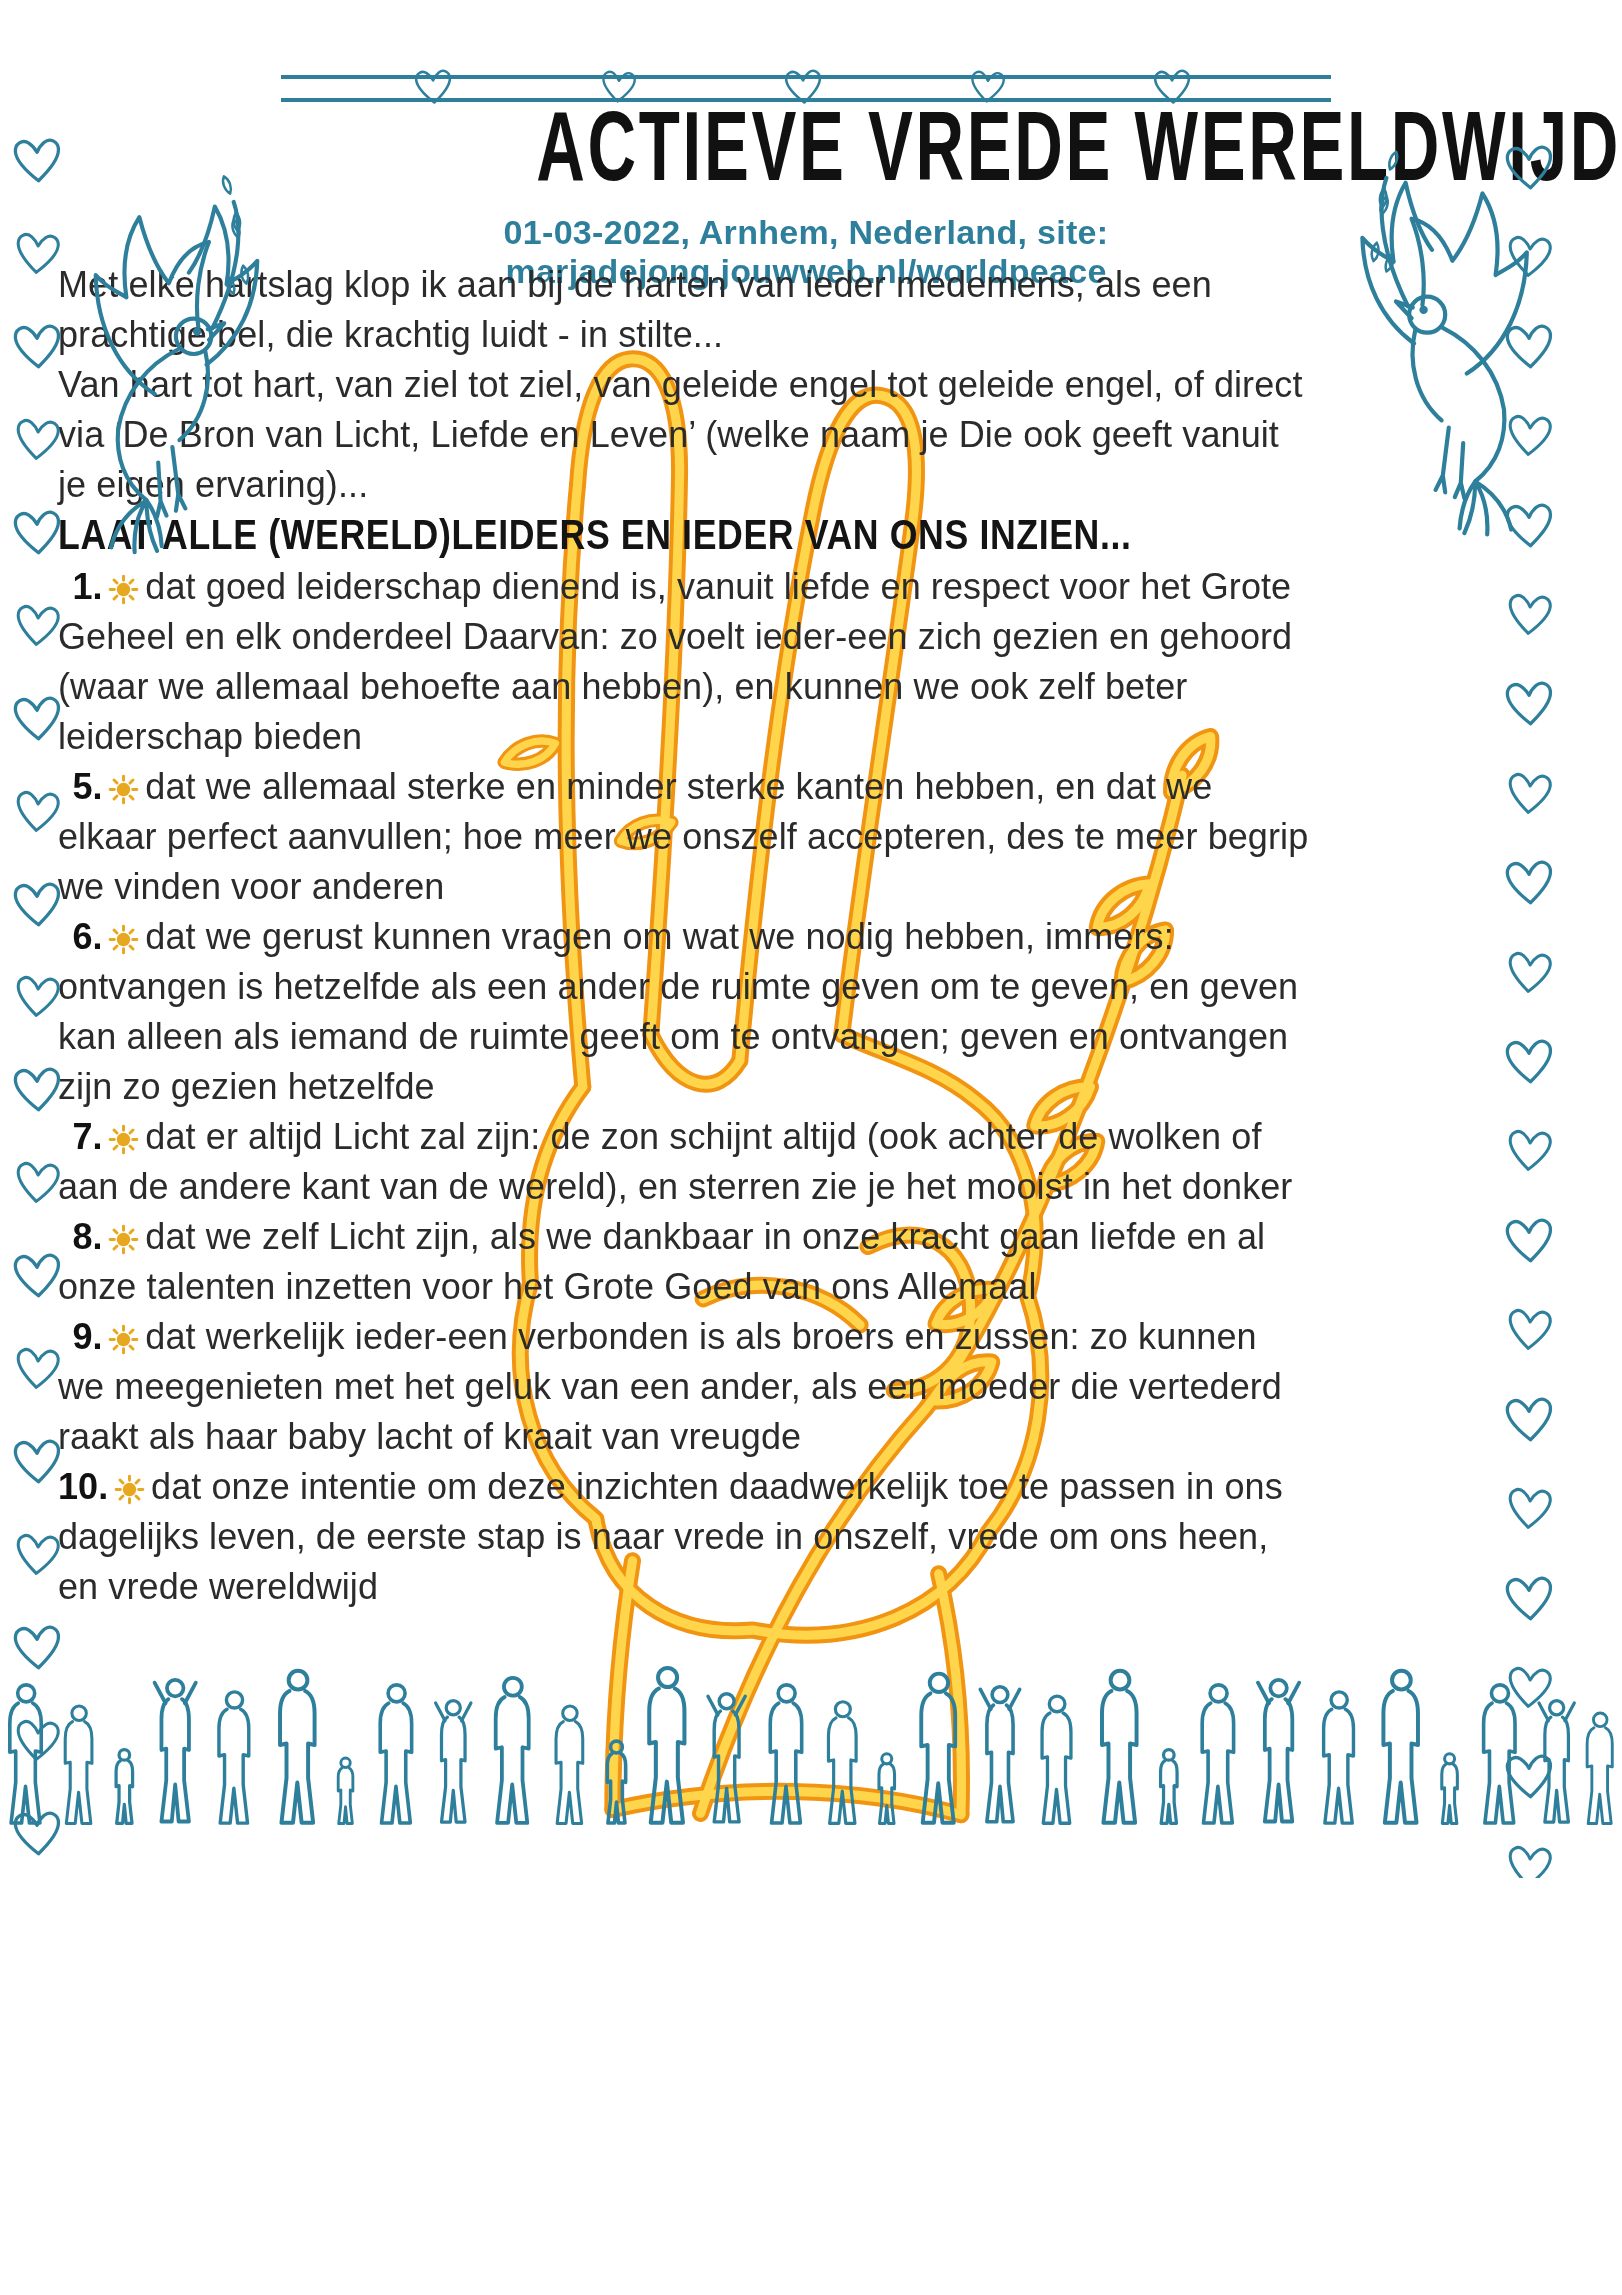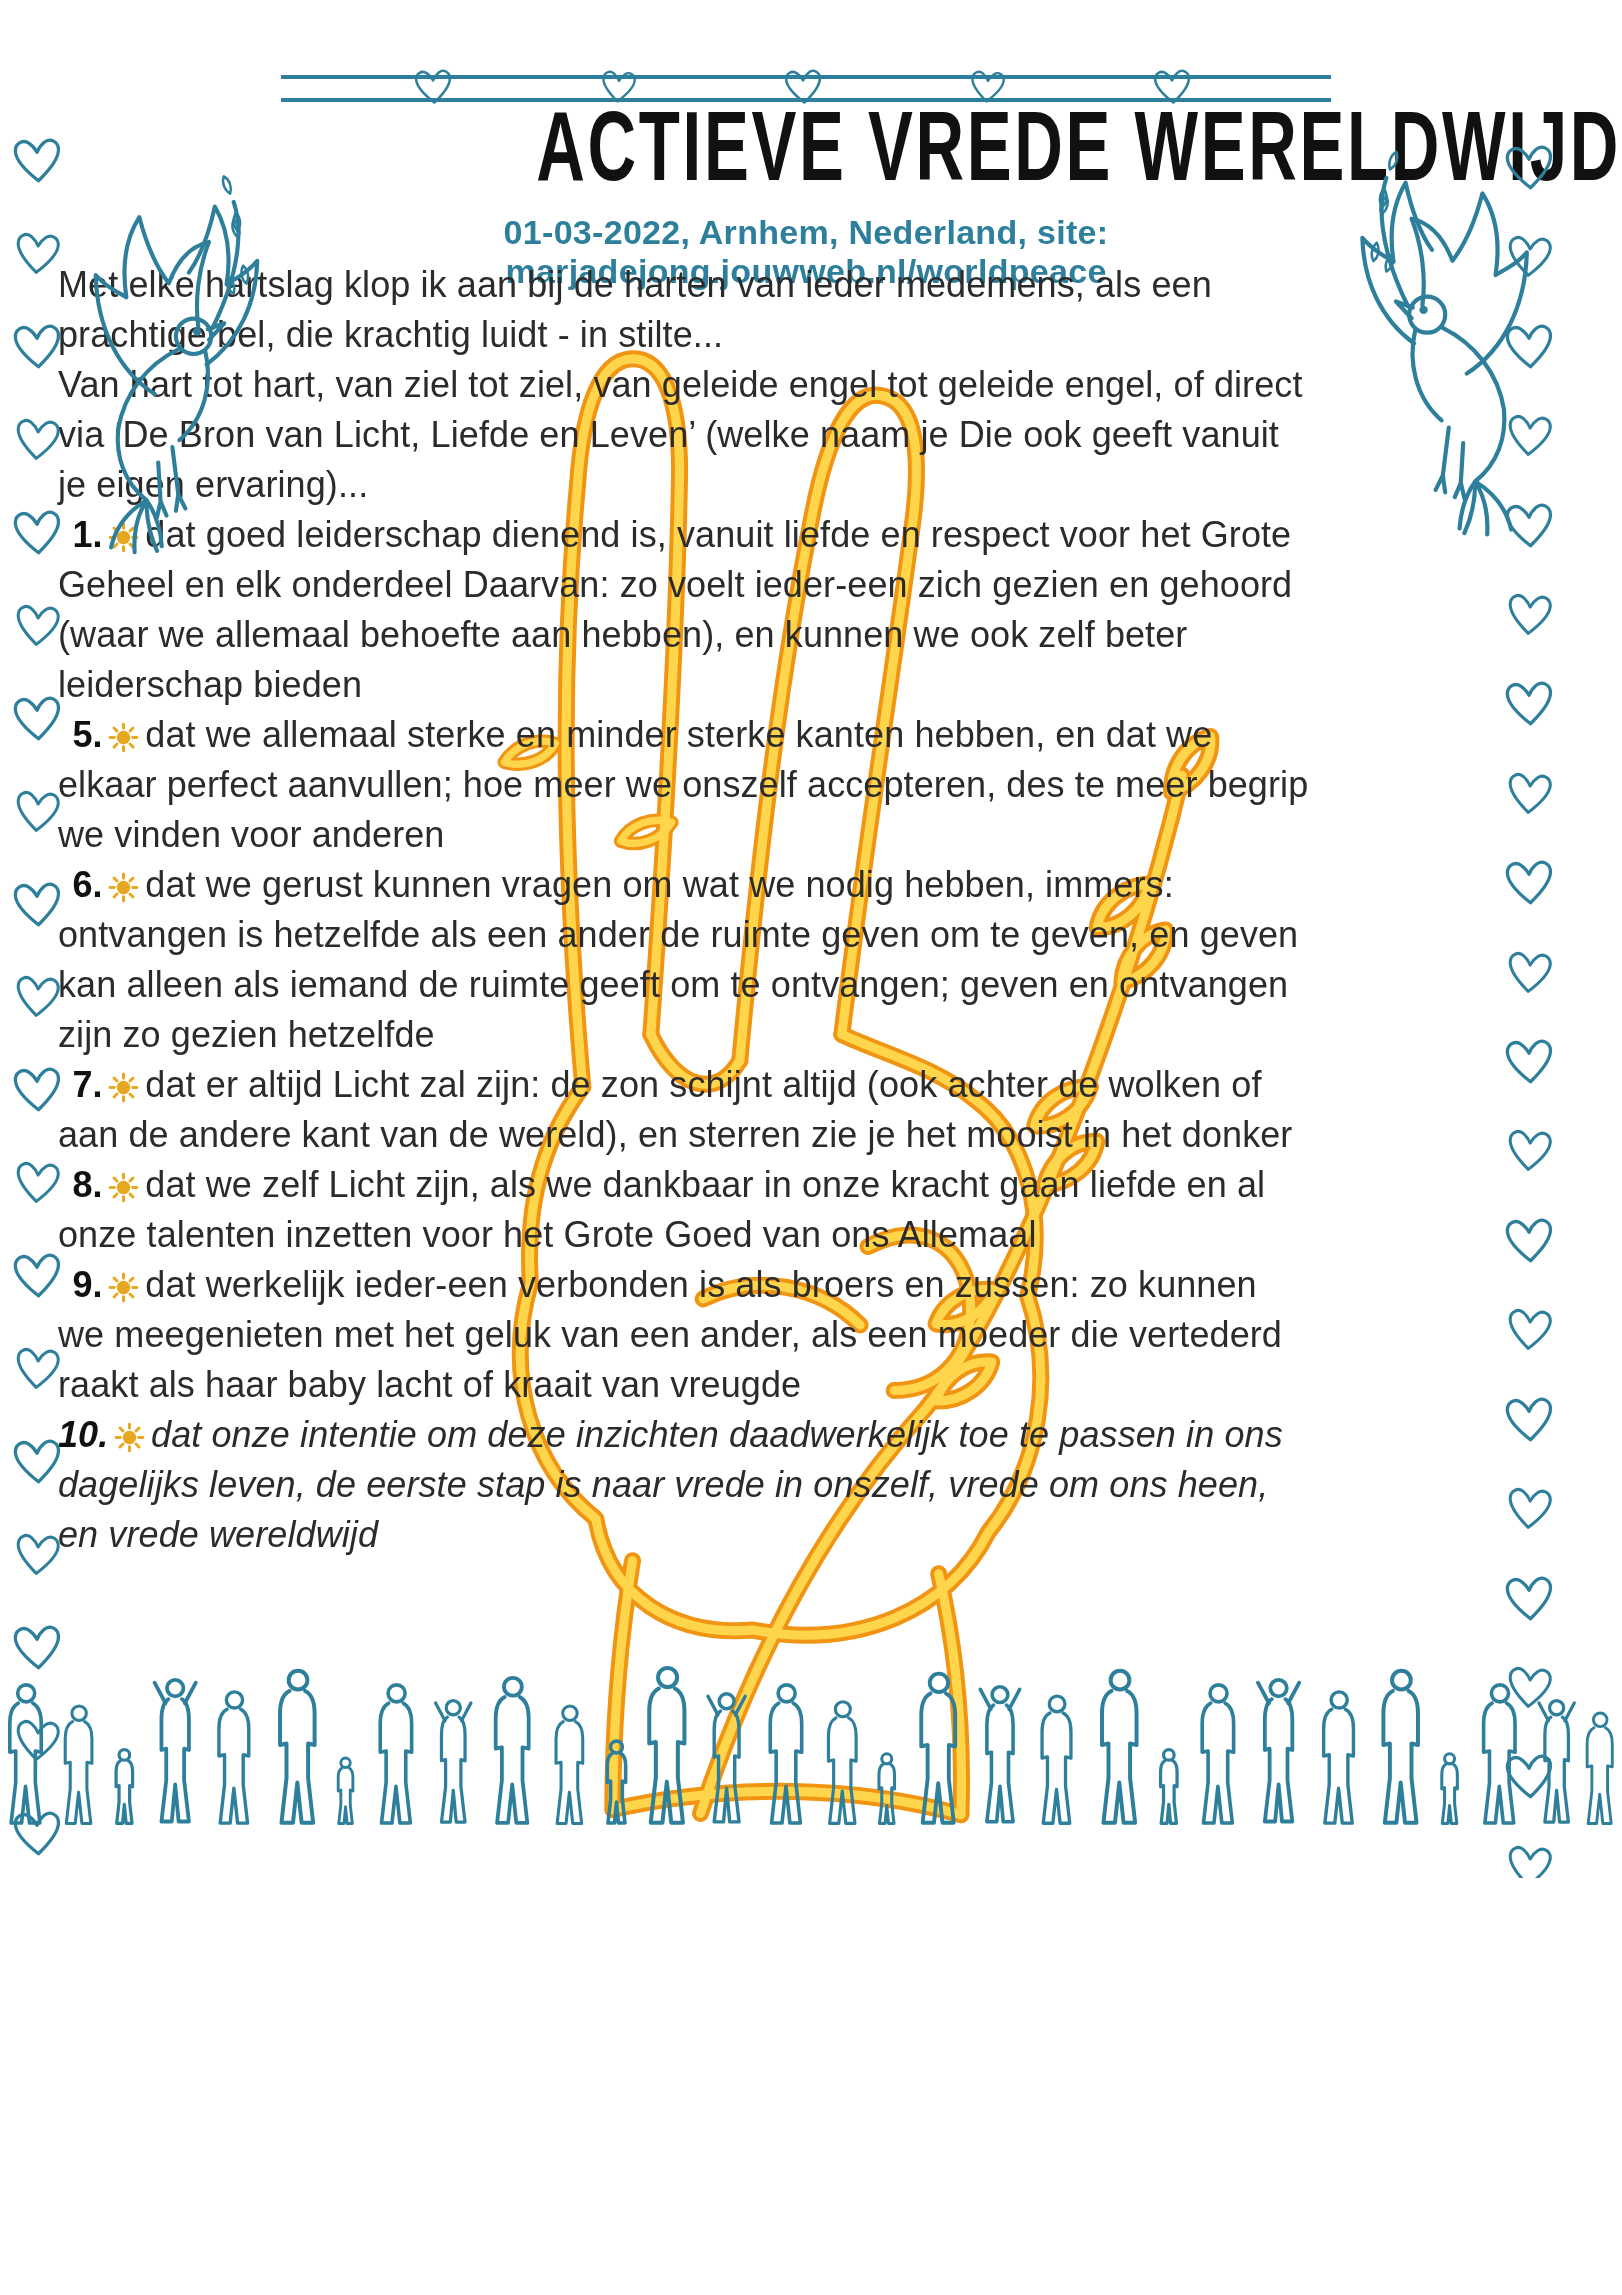--- a/index.html
+++ b/index.html
@@ -35,21 +35,21 @@
   .subtitle{position:absolute;left:281px;top:213px;width:1050px;text-align:center;
             font-size:34px;font-weight:bold;color:#2e7f9b;letter-spacing:0.3px;z-index:2;}
 
   
   .main{position:absolute;left:58px;top:260px;width:1251px;z-index:2;
         font-size:36px;line-height:50px;color:#2b2b2b;letter-spacing:0.1px;}
   .main p{margin:0;}
   .heading span{display:inline-block;transform:scaleX(.85);transform-origin:left center;
         font-weight:bold;font-size:42px;letter-spacing:0.7px;color:#141414;white-space:nowrap;}
   .item{text-indent:14.4px;}
-  .item.ten{text-indent:0;font-style:italic;}
+  .item.ten{text-indent:0;}
   .num{font-weight:bold;color:#111;}
   .sun{width:31px;height:31px;vertical-align:-5.9px;margin:0 6.5px 0 5.2px;}
 
   .closing{position:absolute;left:851px;top:2023px;z-index:2;font-weight:bold;
            font-size:93px;color:#0f0f0f;white-space:nowrap;}
   .closing span{display:inline-block;transform:scaleX(.62);transform-origin:left center;
            letter-spacing:2.6px;}
 
   
   .watermark{position:absolute;left:308px;top:249px;width:929px;height:1584px;z-index:1;opacity:.93;}
@@ -326,20 +326,21 @@
     </svg>
 
   <div class="title-wrap">
     <span class="title">ACTIEVE VREDE WERELDWIJD</span>
   </div>
   <div class="subtitle">01-03-2022, Arnhem, Nederland, site: marjadejong.jouwweb.nl/worldpeace</div>
 
   <div class="main">
     <p>Met elke hartslag klop ik aan bij de harten van ieder medemens, als een prachtige bel, die krachtig luidt - in stilte...</p>
     <p>Van hart tot hart, van ziel tot ziel, van geleide engel tot geleide engel, of direct via ‘De Bron van Licht, Liefde en Leven’ (welke naam je Die ook geeft vanuit je eigen ervaring)...</p>
+    <p class="heading"><span>LAAT ALLE (WERELD)LEIDERS EN IEDER VAN ONS INZIEN...</span></p>
 
     <p class="item"><b class="num">1.</b><svg class="sun" viewBox="0 0 44 44">
           <use href="#sunP"></use>
         </svg><span>dat goed leiderschap dienend is, vanuit liefde en respect voor het Grote Geheel en elk onderdeel Daarvan: zo voelt ieder-een zich gezien en gehoord (waar we allemaal behoefte aan hebben), en kunnen we ook zelf beter leiderschap bieden</span></p>
     <p class="item"><b class="num">5.</b><svg class="sun" viewBox="0 0 44 44">
           <use href="#sunP"></use>
         </svg><span>dat we allemaal sterke en minder sterke kanten hebben, en dat we elkaar perfect aanvullen; hoe meer we onszelf accepteren, des te meer begrip we vinden voor anderen</span></p>
     <p class="item"><b class="num">6.</b><svg class="sun" viewBox="0 0 44 44">
           <use href="#sunP"></use>
         </svg><span>dat we gerust kunnen vragen om wat we nodig hebben, immers: ontvangen is hetzelfde als een ander de ruimte geven om te geven, en geven kan alleen als iemand de ruimte geeft om te ontvangen; geven en ontvangen zijn zo gezien hetzelfde</span></p>

